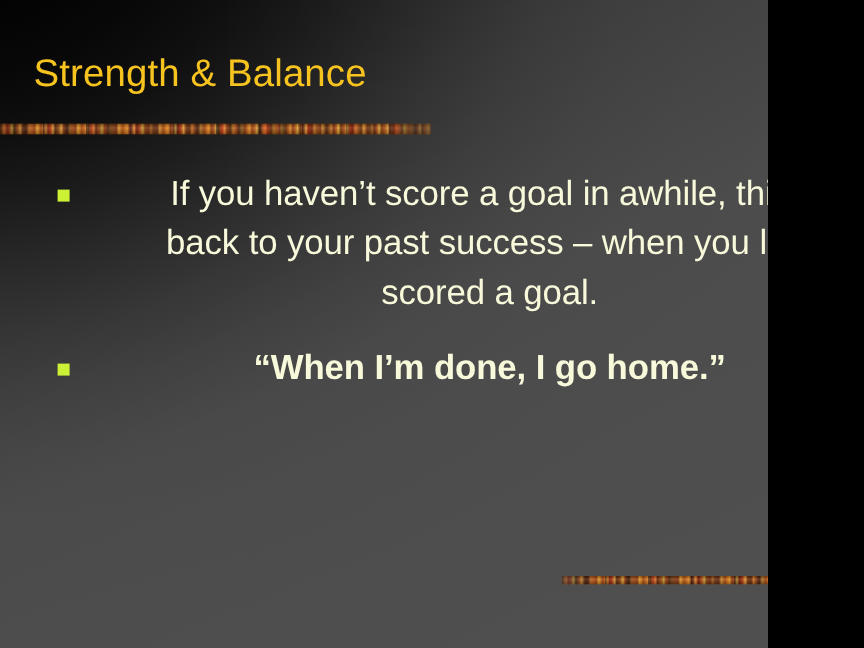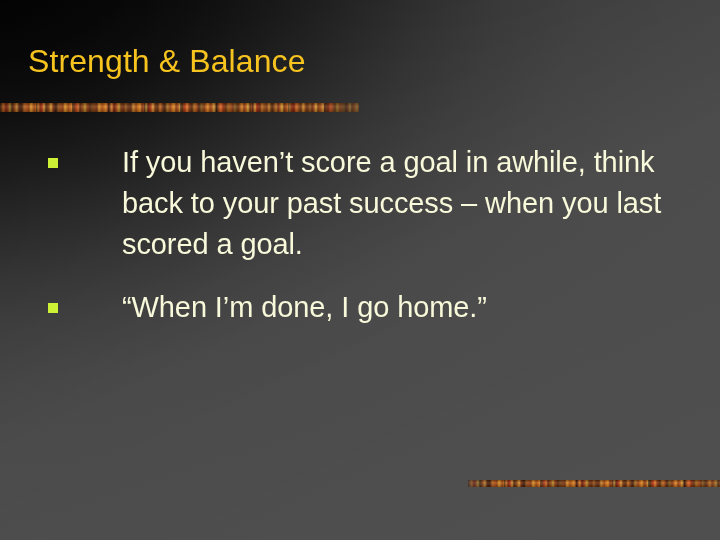--- a/index.html
+++ b/index.html
@@ -2,25 +2,26 @@
 <html><head>
 <meta charset="utf-8">
 <style>
   html, body {
     margin: 0;
     padding: 0;
     background: #000;
   }
   #slide {
     position: relative;
-    width: 720px;
+    width: 640px;
     height: 540px;
     overflow: hidden;
     font-family: "Liberation Sans", sans-serif;
     background-color: #4d4d4d;
+    text-align: center;
   }
   
   #bg-base {
     position: absolute;
     inset: 0;
     background: #4b4b4b;
   }
   #bg-dark {
     position: absolute;
     inset: 0;
@@ -128,21 +129,21 @@
     left: 46px;
     top: 142px;
     width: 648px;
   }
   .bullet-row {
     position: relative;
     display: block;
     padding-left: 28px;
     margin-bottom: 22px;
   }
-  .bullet-row:last-child { margin-bottom: 0; }
+  .bullet-row:last-child { margin-bottom: 0; font-weight: bold; }
   .bullet-marker {
     position: absolute;
     left: 2px;
     top: 16px;
     width: 10px;
     height: 10px;
     background: #cdf235;
   }
   .bullet-text {
     display: block;

